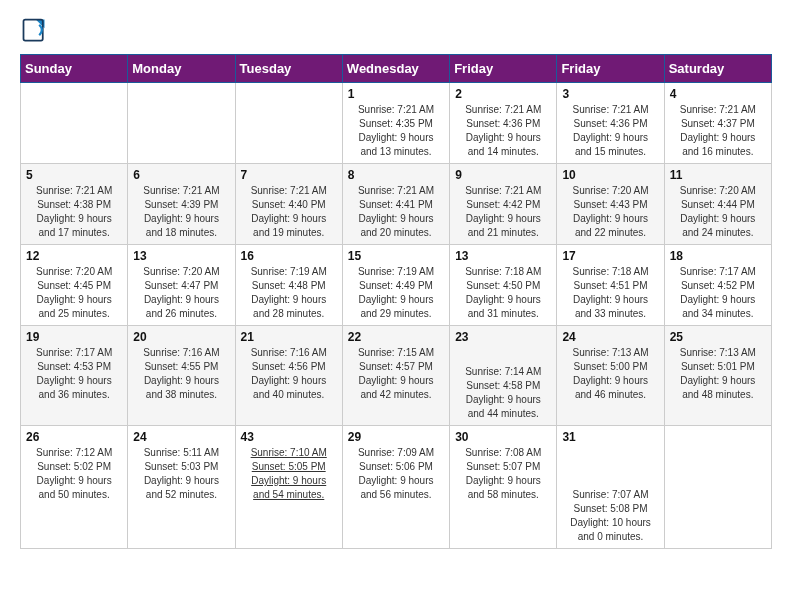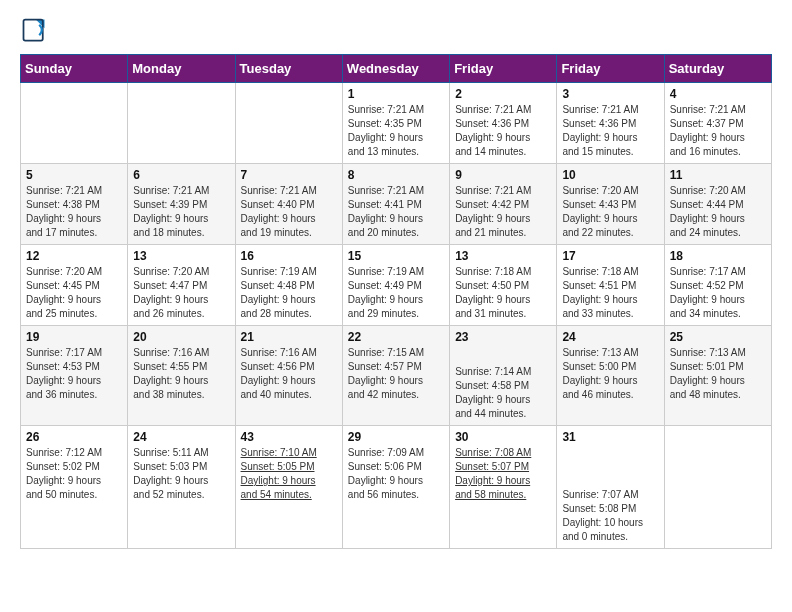--- a/index.html
+++ b/index.html
@@ -82,20 +82,21 @@
     .day-number {
       font-size: 12px;
       font-weight: bold;
       margin-bottom: 2px;
       color: #111;
     }
     .day-info {
       font-size: 10px;
       color: #333;
       line-height: 1.4;
+      text-align: center;
     }
     .empty-cell {
       background: #f9f9f9;
     }
   </style>
 </head>
 <body>
 
 <div class="page">
   <div class="header">
@@ -340,21 +341,21 @@
           </td>
           <td>
             <div class="day-number">29</div>
             <div class="day-info" style="white-space: pre-line;">Sunrise: 7:09 AM
 Sunset: 5:06 PM
 Daylight: 9 hours
 and 56 minutes.</div>
           </td>
           <td>
             <div class="day-number">30</div>
-            <div class="day-info" style="white-space: pre-line; text-decoration: underline;">Sunrise: 7:08 AM
+            <div class="day-info" style="white-space: pre-line;">Sunrise: 7:08 AM
 Sunset: 5:07 PM
 Daylight: 9 hours
 and 58 minutes.</div>
           </td>
           <td>
             <div class="day-number">31</div>
             <div class="day-info" style="white-space: pre-line; margin-top: 44px;">Sunrise: 7:07 AM
 Sunset: 5:08 PM
 Daylight: 10 hours
 and 0 minutes.</div>

